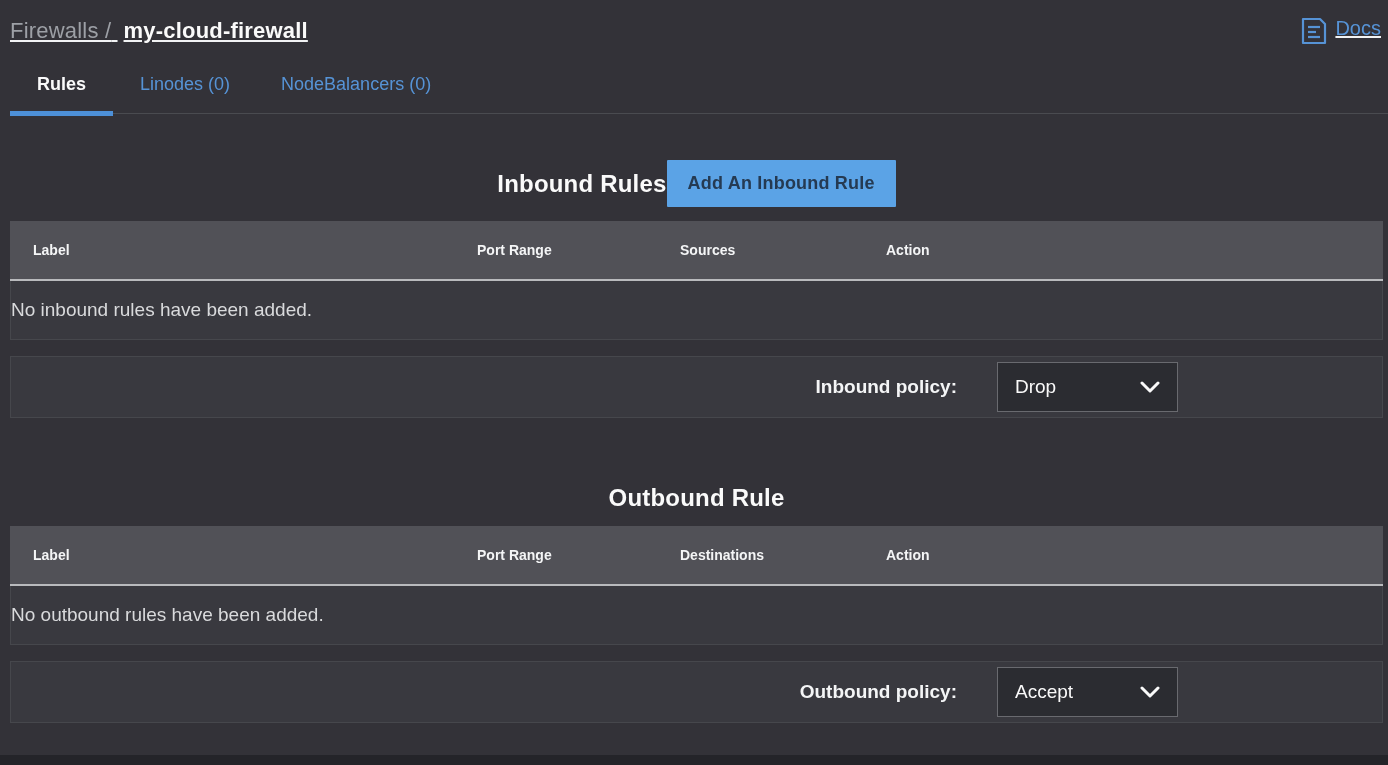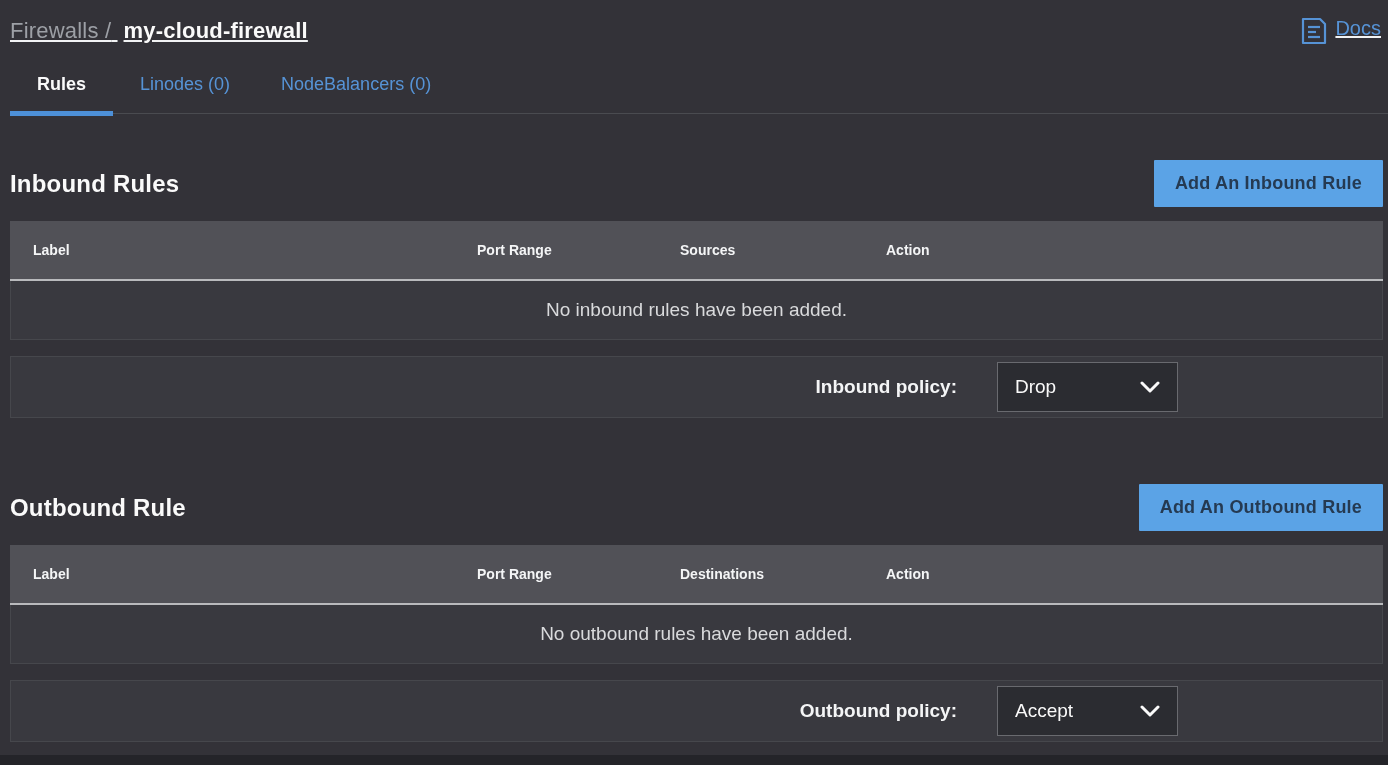--- a/index.html
+++ b/index.html
@@ -36,21 +36,21 @@
   .tabs-divider { position: relative; margin-top: 16px; height: 5px; }
   .tabs-divider .thin-line {
     position: absolute; left: 0; right: -5px; top: 2px; height: 1px; background: #4a4b50;
   }
   .tabs-divider .active-bar {
     position: absolute; left: 0; top: 0; width: 103px; height: 5px; background: #4d90d8;
   }
 
   
   .section-header {
-    display: flex; justify-content: space-between; align-items: center;
+    display: flex; justify-content: center; align-items: center;
   }
   .section-header.inbound { margin-top: 44px; }
   .section-header.outbound { margin-top: 66px; }
   .section-title { font-size: 24px; font-weight: bold; color: #fafafa; letter-spacing: .2px; }
   .add-rule-btn {
     height: 47px; padding: 0 21px;
     background: #5ba3e6; color: #253a52;
     border: none; border-radius: 1px;
     font-family: "Liberation Sans", sans-serif;
     font-size: 18px; font-weight: bold; letter-spacing: .2px;
@@ -63,21 +63,21 @@
     display: flex; align-items: center; height: 60px;
     background: #515157; border-bottom: 2px solid #b9babd;
   }
   .th { font-size: 14px; font-weight: bold; color: #f4f5f6; }
   .th-label { width: 459px; padding-left: 23px; }
   .th-port  { width: 203px; margin-left: 8px; }
   .th-src   { width: 206px; }
   .th-action { flex: 1; }
   .empty-row {
     height: 59px; background: #39393f; border: 1px solid #46474c; border-top: none;
-    display: flex; align-items: center; justify-content: center;
+    display: flex; align-items: center; 
   }
   .empty-text { font-size: 19px; color: #d9dadc; }
 
   
   .policy-row {
     margin-top: 16px; height: 62px;
     background: #39393f; border: 1px solid #46474c;
     display: flex; align-items: center; justify-content: flex-end;
     padding-right: 204px; gap: 40px;
   }
@@ -153,21 +153,20 @@
       <span>
         <svg width="20" height="12" viewBox="0 0 20 12" fill="none">
           <polyline points="2,2 10,10 18,2" stroke="#fafafa" stroke-width="3" fill="none" stroke-linecap="round" stroke-linejoin="round"></polyline>
         </svg>
       </span>
     </div>
   </div>
 
   <div class="section-header outbound">
     <div class="section-title">Outbound Rule</div>
-    <button class="add-rule-btn">Add An Outbound Rule</button>
   </div>
 
   <div class="rules-table">
     <div class="table-header">
       <div class="th th-label">Label</div>
       <div class="th th-port">Port Range</div>
       <div class="th th-src">Destinations</div>
       <div class="th th-action">Action</div>
     </div>
     <div class="empty-row">

